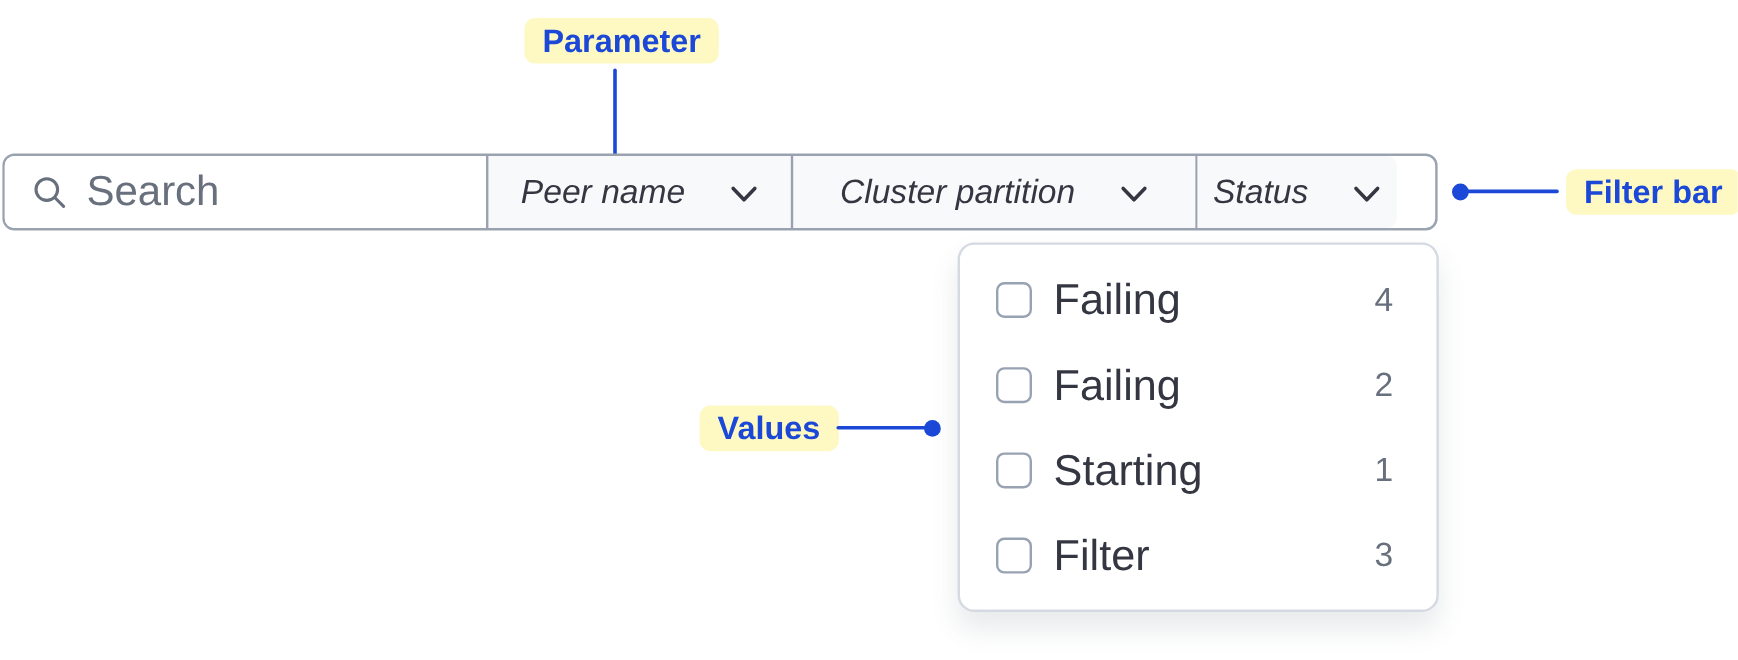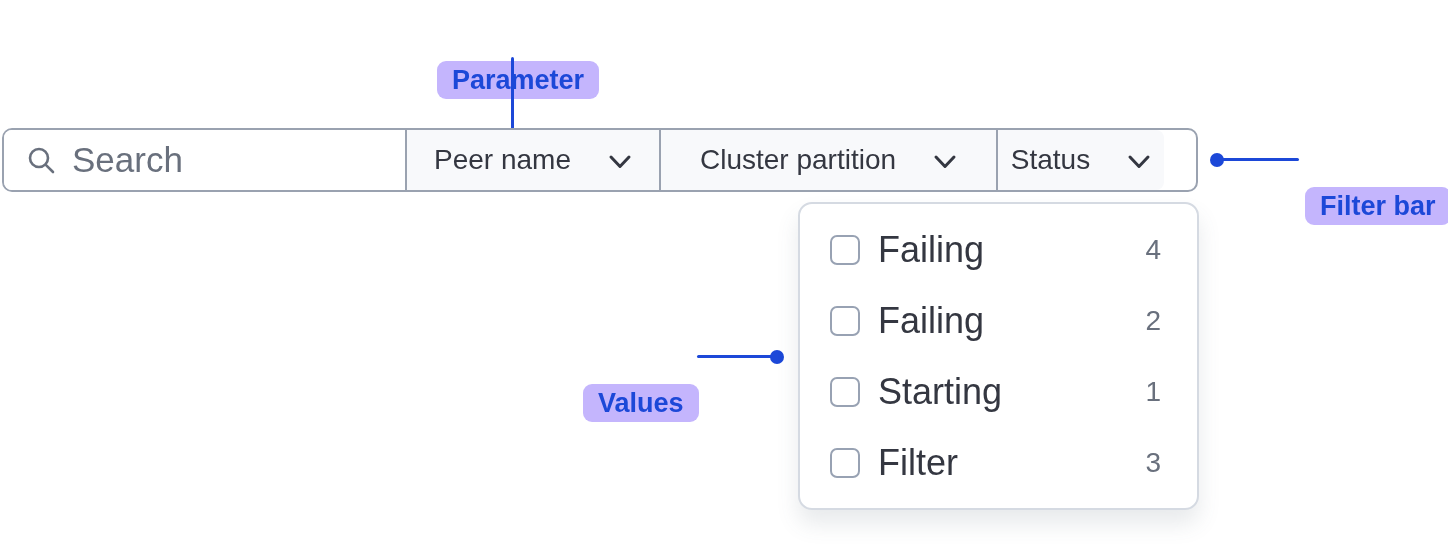--- a/index.html
+++ b/index.html
@@ -7,22 +7,22 @@
     width: 1448px; height: 550px; position: relative; overflow: hidden;
     font-family: "Liberation Sans", "DejaVu Sans", sans-serif;
     -webkit-font-smoothing: antialiased;
   }
   .canvas { position: absolute; inset: 0; }
 
   
   .ann-pill {
     position: absolute; height: 38px; line-height: 38px;
     padding: 0 15px; border-radius: 9px;
-    background: #c4b5fd; color: #1c48d8;
-    font-size: 27px; font-weight: 600; white-space: nowrap; margin-top: 46px;
+    background: #fef9c3; color: #1c48d8;
+    font-size: 27px; font-weight: 600; white-space: nowrap;
   }
   .conn-line { position: absolute; background: #1c48d8; border-radius: 2px; }
   .conn-dot {
     position: absolute; width: 14px; height: 14px; border-radius: 50%;
     background: #1c48d8;
   }
 
   
   .filter-bar {
     position: absolute; left: 2px; top: 128px; width: 1196px; height: 64px;
@@ -40,21 +40,21 @@
   .seg-search input {
     border: none; outline: none; background: transparent;
     font-family: "Liberation Sans", "DejaVu Sans", sans-serif;
     font-size: 35px; color: #343741; width: 300px; padding: 0;
   }
   .seg-search input::placeholder { color: #69707d; opacity: 1; }
   .filter-btn {
     display: flex; align-items: center; justify-content: center; gap: 37px;
     background: #f8f9fb; border: none; margin: 0; padding: 0;
     font-family: "Liberation Sans", "DejaVu Sans", sans-serif;
-    font-size: 28px; color: #343741; cursor: pointer;
+    font-size: 28px; color: #343741; cursor: pointer; font-style: italic;
   }
   .filter-btn .chev { flex: 0 0 auto; margin-top: 3px; }
   .seg-peer { width: 254px; }
   .seg-cluster { width: 337px; }
   .seg-status { width: 168px; border-radius: 0 8px 8px 0; }
 
   
   .dropdown-panel {
     position: absolute; left: 798px; top: 202px; width: 401px; height: 308px;
     box-sizing: border-box; background: #ffffff;

